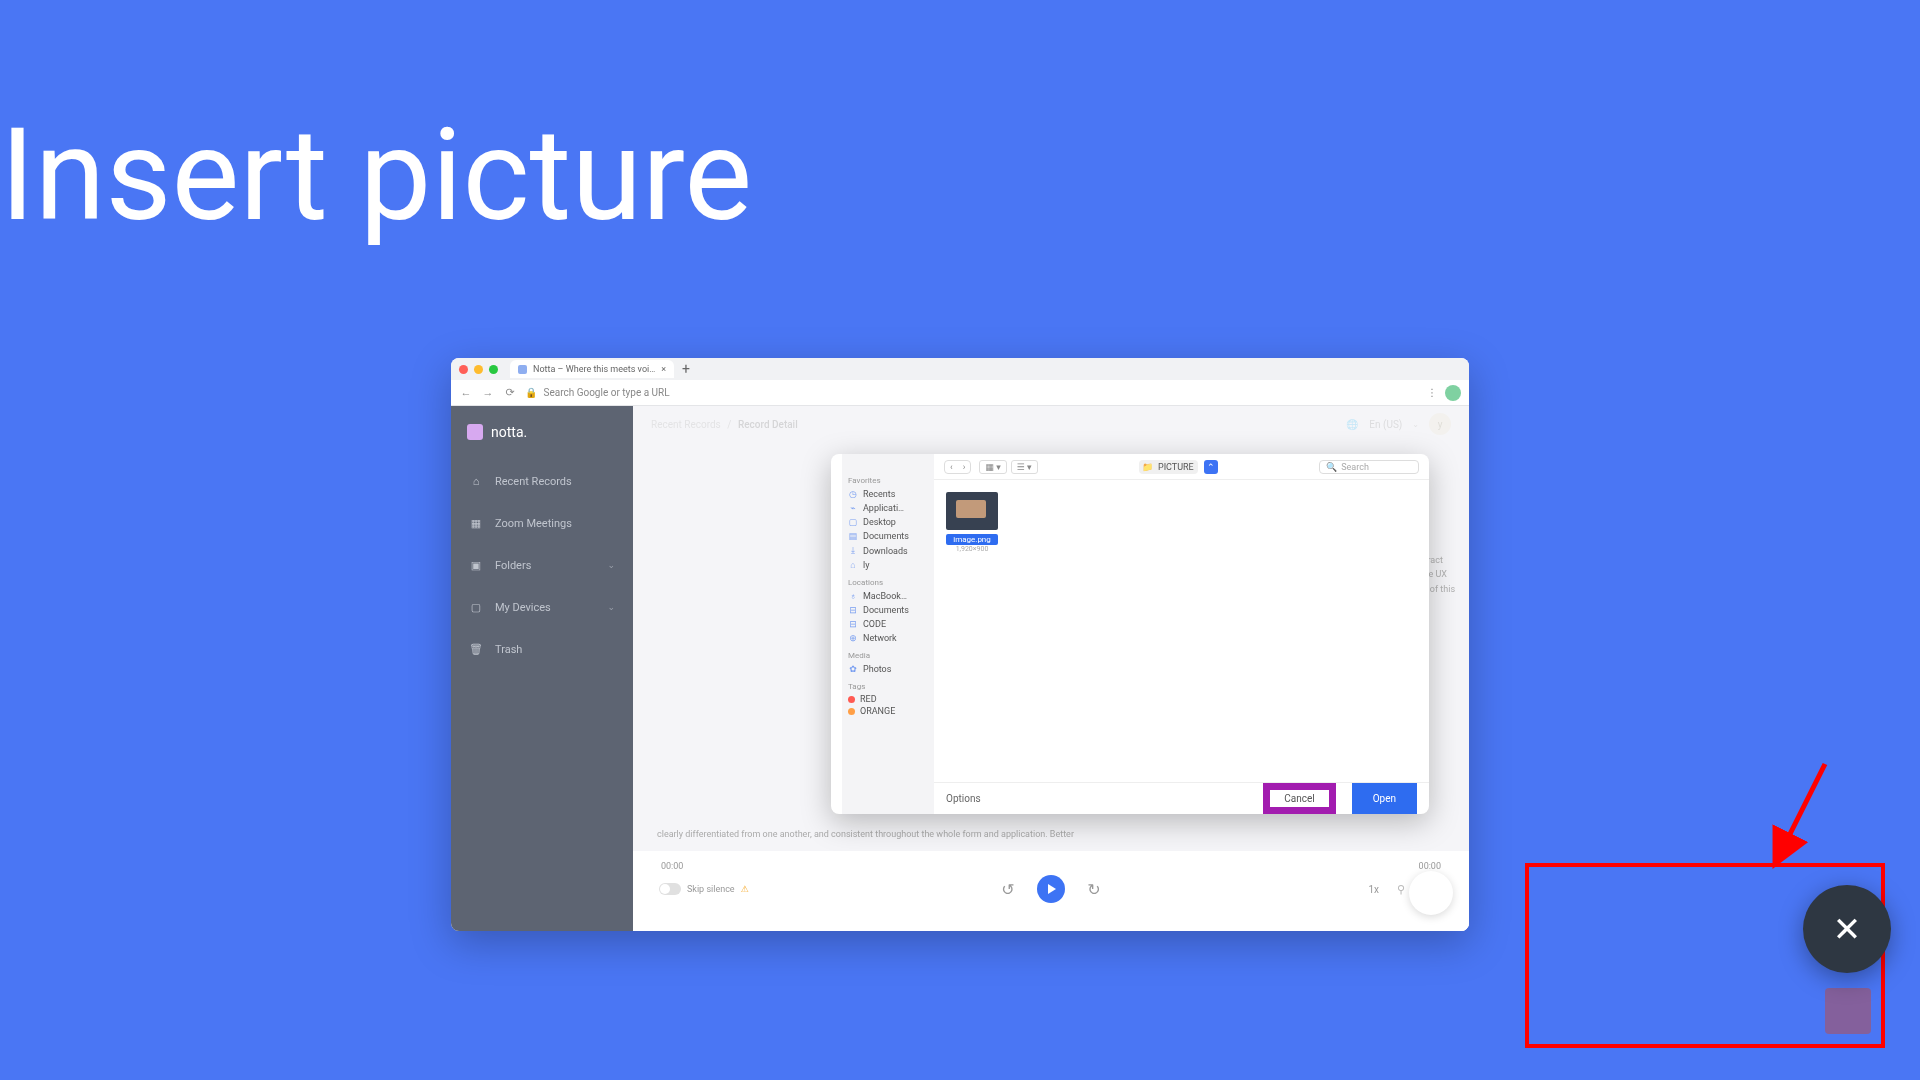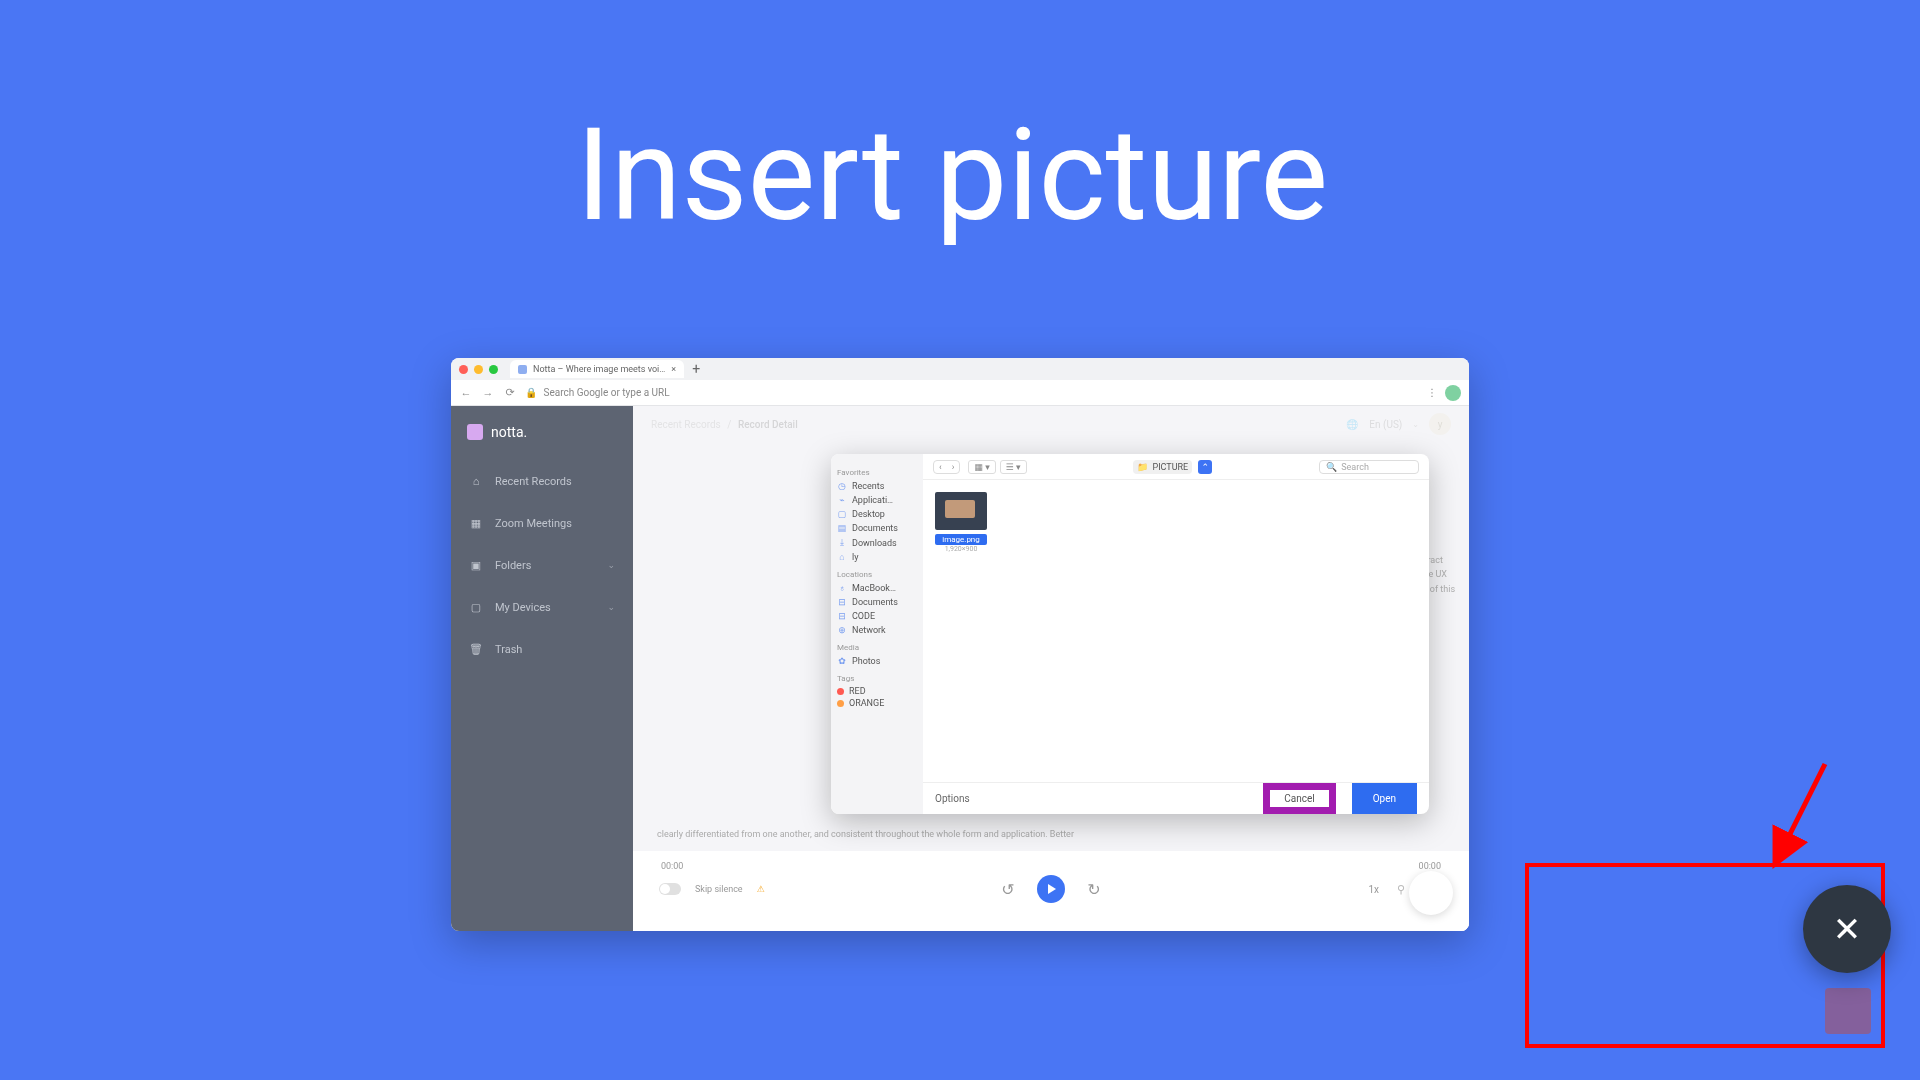--- a/index.html
+++ b/index.html
@@ -1,17 +1,17 @@
 <!DOCTYPE html>
 <html><head>
 <meta charset="utf-8">
 <style>
   * { box-sizing: border-box; margin: 0; padding: 0; font-family: -apple-system, BlinkMacSystemFont, "Segoe UI", Roboto, Helvetica, Arial, sans-serif; }
   body { width: 1920px; height: 1080px; background: #4a76f4; overflow: hidden; position: relative; }
-  .title { position: absolute; top: 100px; left: 0; right: 16px; text-align: center; font-size: 128px; color: #fff; font-weight: 400; }
+  .title { position: absolute; top: 100px; left: 0; right: 16px; text-align: left; font-size: 128px; color: #fff; font-weight: 400; }
   .app-window { position: absolute; top: 358px; left: 451px; width: 1018px; height: 573px; background: #fff; border-radius: 8px; box-shadow: 0 12px 40px rgba(0,0,0,.25); overflow: hidden; filter: blur(.3px); }
   .tabstrip { height: 22px; background: #f1f2f4; display: flex; align-items: center; padding: 0 8px; }
   .traffic { display: flex; gap: 6px; margin-right: 12px; }
   .traffic span { width: 9px; height: 9px; border-radius: 50%; display: block; }
   .traffic .r { background:#ff5f57; } .traffic .y { background:#febc2e; } .traffic .g { background:#28c840; }
   .tab { background:#fff; border-radius:6px 6px 0 0; height:18px; display:flex; align-items:center; padding:0 8px; font-size:9px; color:#666; gap:6px; }
   .tab .fav { width:9px; height:9px; background:#8faef0; border-radius:2px; }
   .newtab { padding:0 8px; color:#666; font-size:14px; }
   .urlbar { height:26px; background:#fff; border-bottom:1px solid #e4e5e8; display:flex; align-items:center; padding:0 8px; gap:8px; }
   .navbtn { width:14px; text-align:center; color:#888; font-size:11px; }
@@ -38,30 +38,30 @@
   .notes-panel .note-ic { width:28px; height:28px; background:#eceef5; border-radius:4px; margin:0 auto 18px; }
   .notes-panel .tip { line-height:1.6; }
   .notes-panel .link { color:#7ea6ff; margin-top:10px; display:block; font-size:9px; }
   .blurb { position:absolute; bottom:90px; left:24px; right:170px; font-size:9px; color:#aaa; line-height:1.4; }
   .player { position:absolute; bottom:0; left:0; right:0; height:80px; background:#fff; }
   .player .times { display:flex; justify-content:space-between; padding:10px 28px 0; font-size:9px; color:#999; }
   .player .ctrls { display:flex; align-items:center; justify-content:center; gap:20px; margin-top:4px; position:relative; }
   .player .ctrls .pbtn { width:18px; height:18px; color:#999; display:flex; align-items:center; justify-content:center; }
   .player .play { width:28px; height:28px; background:#3d73f4; border-radius:50%; display:flex; align-items:center; justify-content:center; color:#fff; }
   .player .play::after { content:""; border-left:8px solid #fff; border-top:5px solid transparent; border-bottom:5px solid transparent; margin-left:2px; }
-  .player .skip { position:absolute; left:26px; font-size:9px; color:#999; display:flex; align-items:center; gap:14px; }
+  .player .skip { position:absolute; left:26px; font-size:9px; color:#999; display:flex; align-items:center; gap:6px; }
   .player .skip .toggle { width:22px; height:12px; border-radius:6px; background:#e0e0e0; position:relative; }
   .player .skip .toggle::after { content:""; position:absolute; left:1px; top:1px; width:10px; height:10px; border-radius:50%; background:#fff; }
   .player .rate { position:absolute; right:90px; font-size:10px; color:#999; }
   .player .ricons { position:absolute; right:24px; display:flex; gap:10px; color:#bbb; font-size:11px; }
   .fab { position:absolute; right:16px; bottom:16px; width:44px; height:44px; border-radius:50%; background:#fff; box-shadow:0 2px 8px rgba(0,0,0,.15); }
 
   
   .picker { position:absolute; left:198px; top:48px; width:598px; height:360px; background:#fff; border-radius:8px; box-shadow:0 8px 30px rgba(0,0,0,.25); display:flex; overflow:hidden; }
-  .p-side { width:92px; background:#f4f4f6; padding:8px 6px; font-size:9px; color:#555; overflow:hidden; }
+  .p-side { width:92px; background:#f4f4f6; padding:16px 6px; font-size:9px; color:#555; overflow:hidden;margin-left:11px; }
   .p-side .hdr { font-size:8px; color:#999; margin:6px 0 2px; text-transform:none; }
   .p-side .row { display:flex; align-items:center; gap:5px; padding:2px 0; color:#555; }
   .p-side .row .i { width:10px; text-align:center; color:#7a9ff0; font-size:9px; }
   .p-side .tag { display:flex; align-items:center; gap:5px; padding:1px 0; }
   .p-side .tag .dot { width:7px; height:7px; border-radius:50%; }
   .p-main { flex:1; display:flex; flex-direction:column; }
   .p-tool { height:26px; display:flex; align-items:center; padding:0 10px; gap:8px; border-bottom:1px solid #eee; font-size:9px; color:#888; }
   .p-tool .nav { display:flex; border:1px solid #ddd; border-radius:4px; }
   .p-tool .nav span { padding:1px 5px; }
   .p-tool .view { display:flex; gap:4px; }
@@ -101,21 +101,21 @@
 
 <div class="app-window">
   <div class="tabstrip">
     <div class="traffic">
       <span class="r"></span>
       <span class="y"></span>
       <span class="g"></span>
     </div>
     <div class="tab">
       <span class="fav"></span>
-      <span>Notta – Where image meets voi…</span>
+      <span>Notta – Where this meets voi…</span>
       <span>×</span>
     </div>
     <div class="newtab">+</div>
   </div>
   <div class="urlbar">
     <span class="navbtn">←</span>
     <span class="navbtn">→</span>
     <span class="navbtn">⟳</span>
     <div class="url">
       <span>🔒</span>

